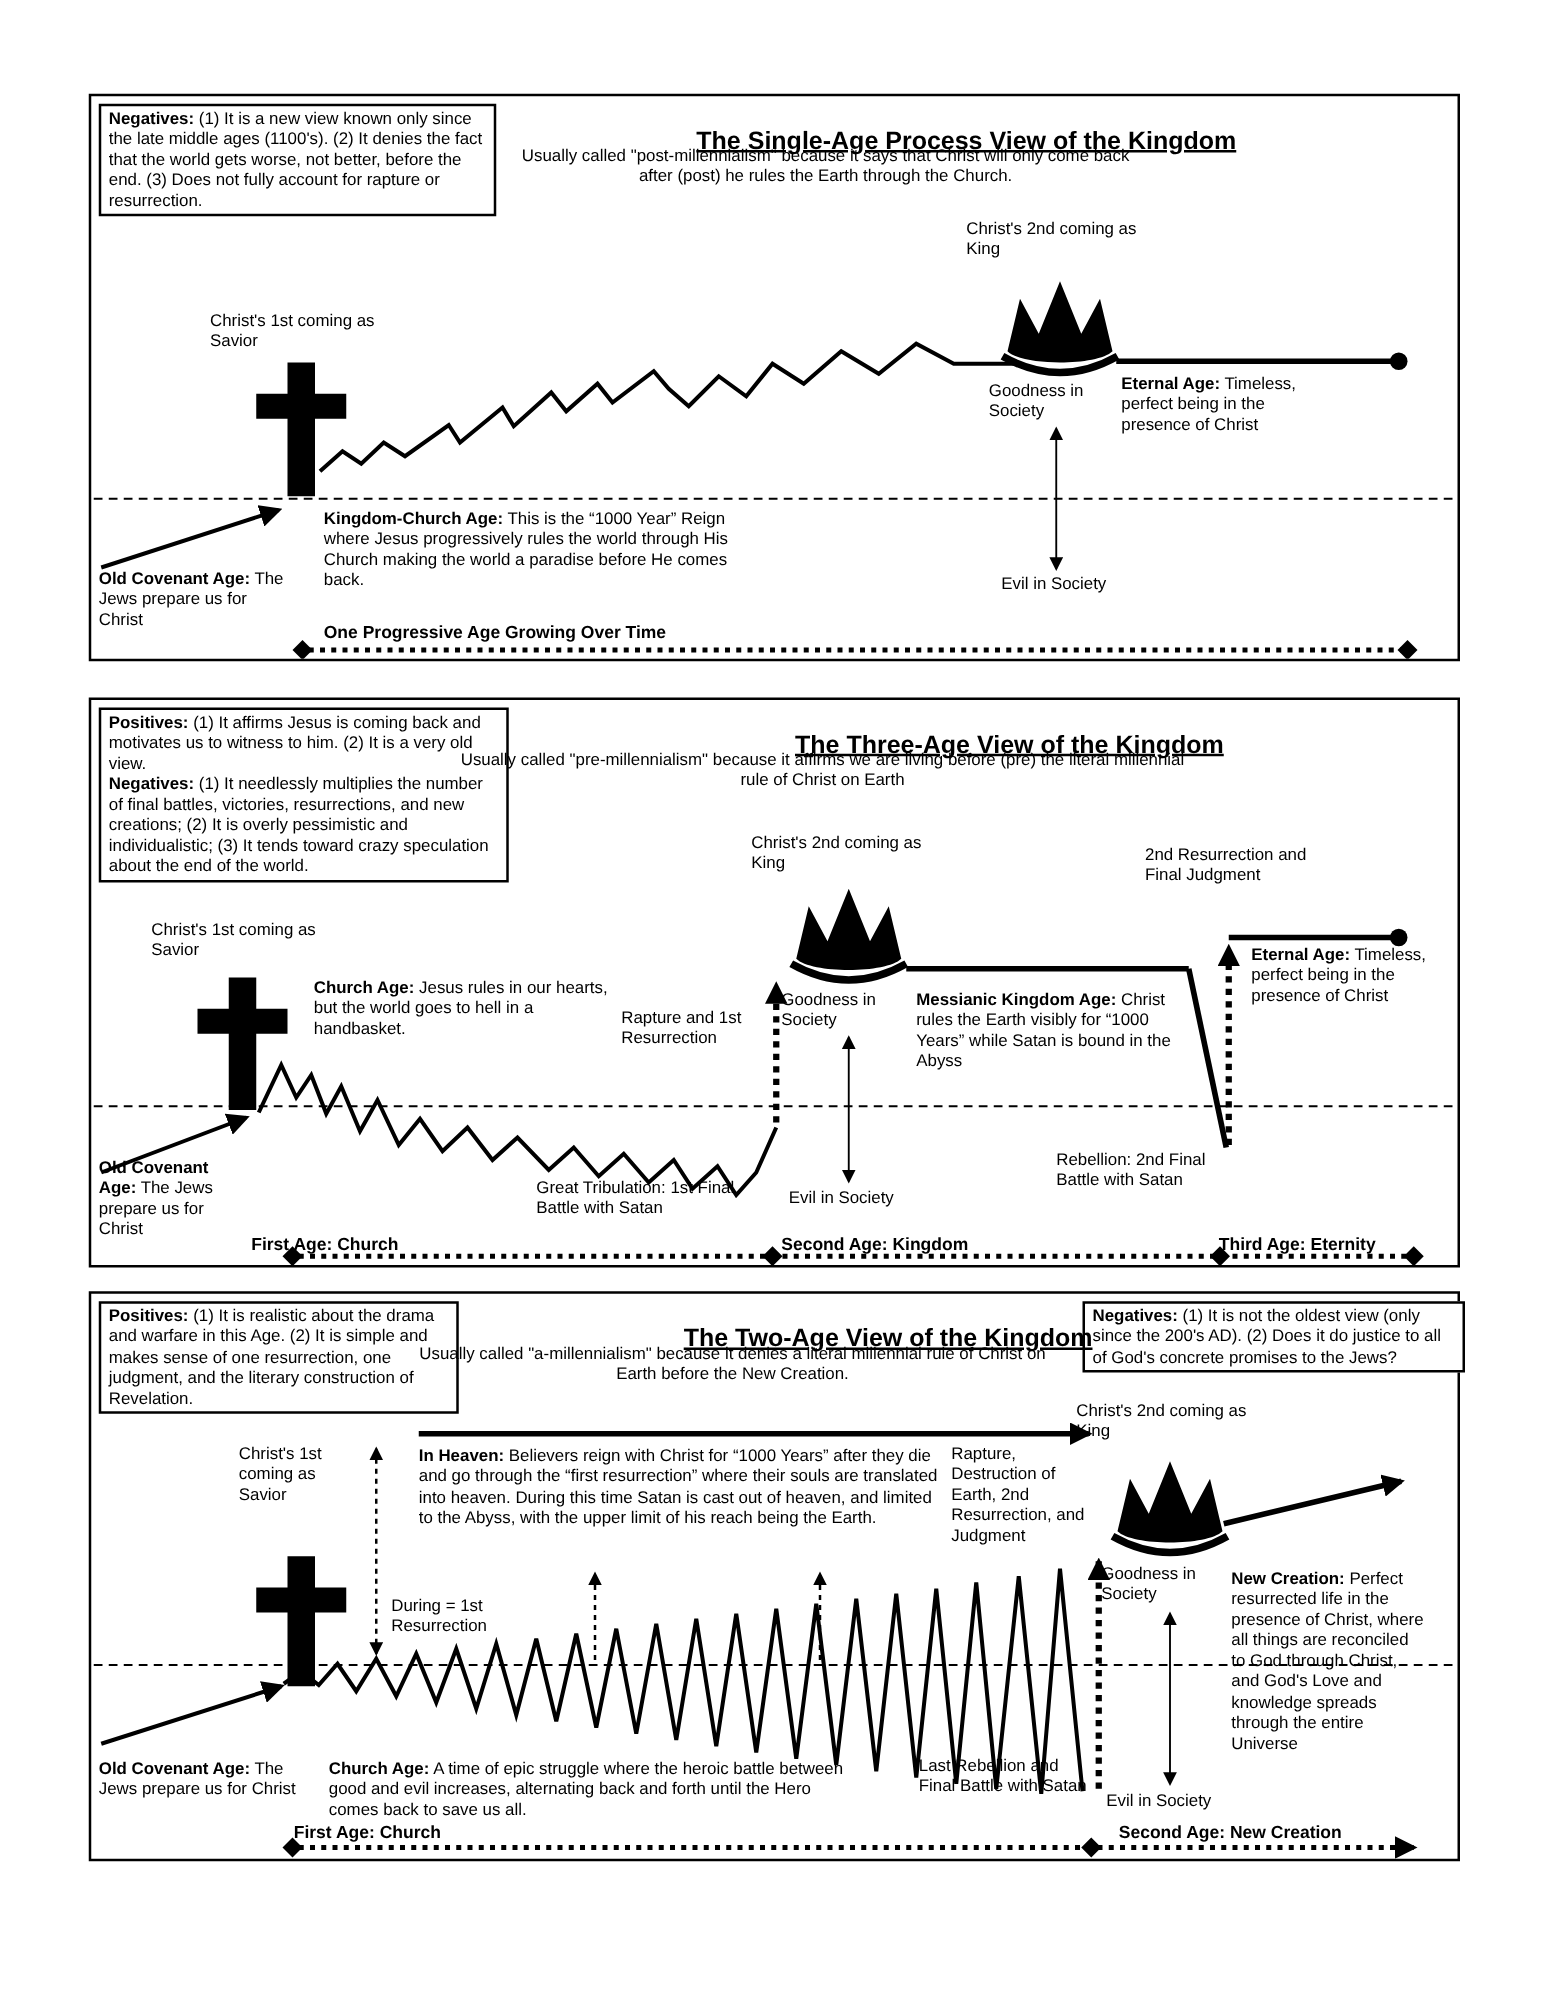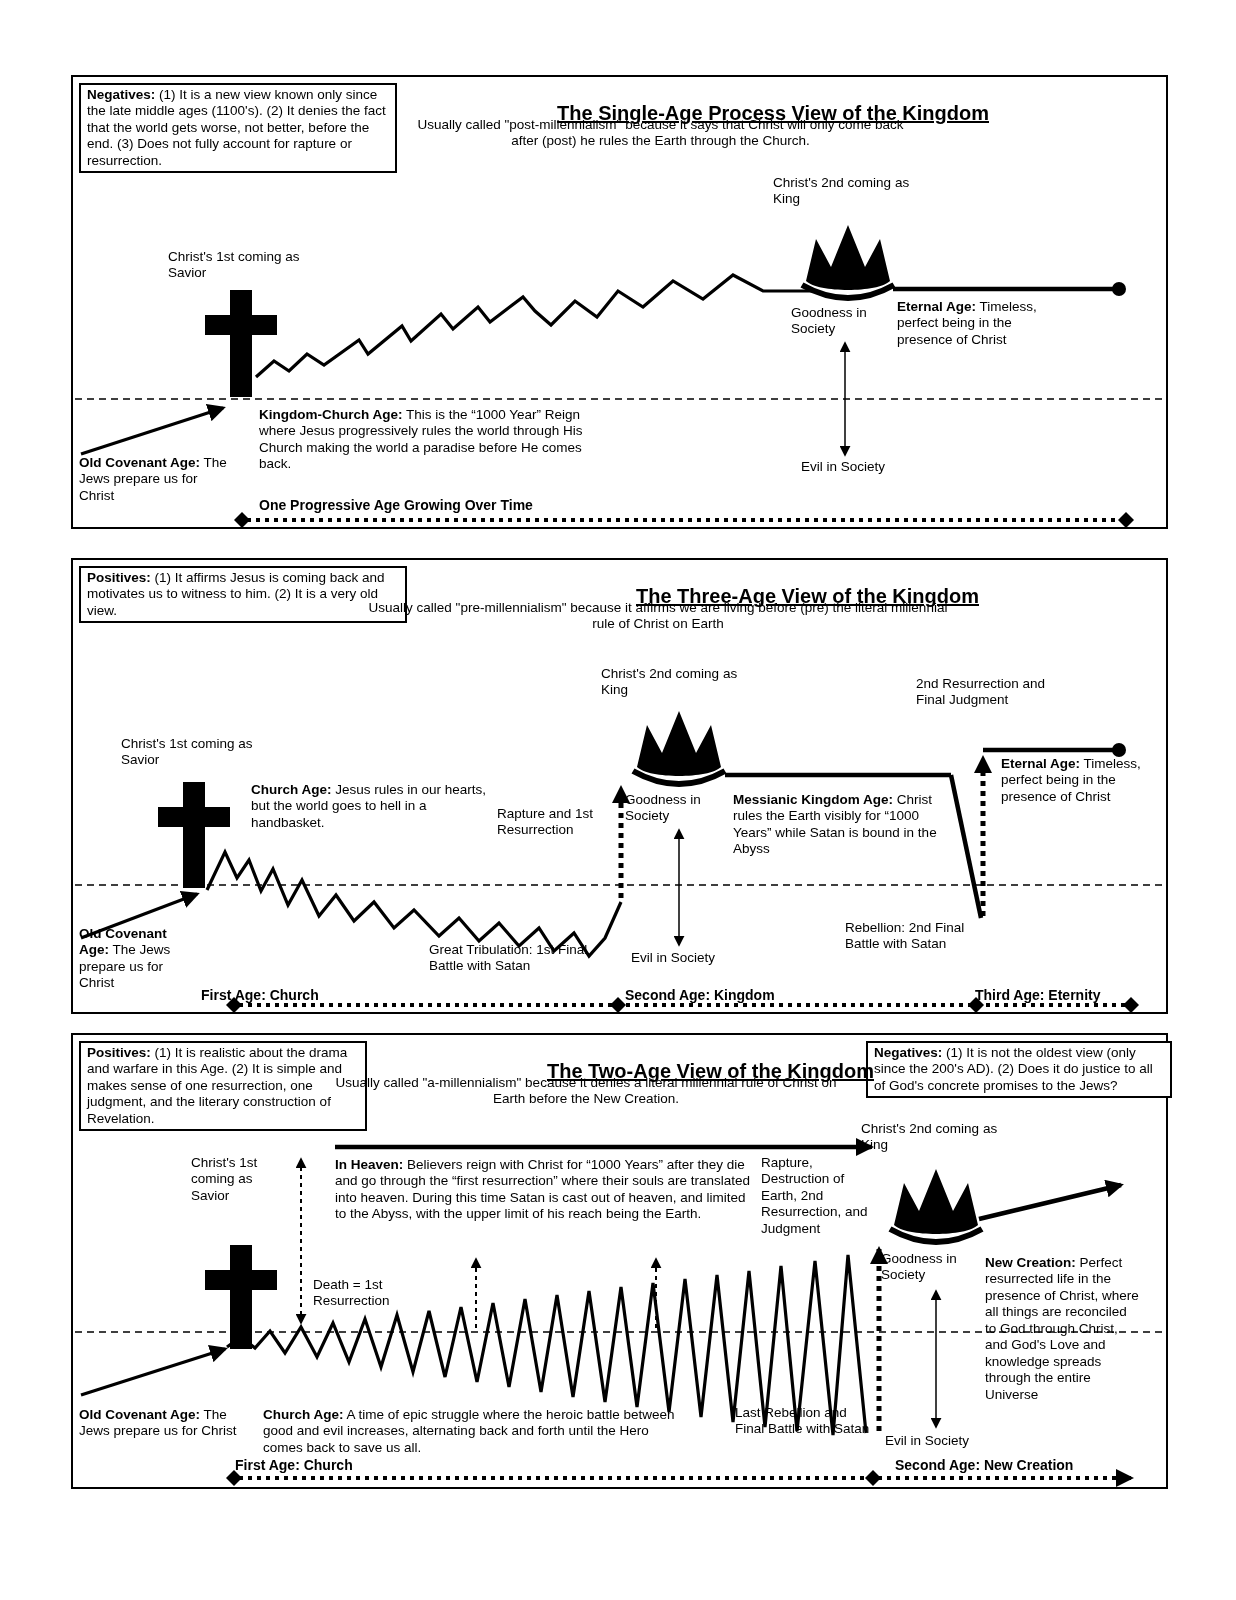--- a/index.html
+++ b/index.html
@@ -158,20 +158,21 @@
       <line class="w15" x1="606" y1="270" x2="606" y2="385" marker-start="url(#p2as)" marker-end="url(#p2as)"></line>
       <line class="w4 dot" x1="166" y1="445" x2="1052" y2="445"></line>
       <path class="blk" d="M153,445 L161,437 L169,445 L161,453 Z"></path>
       <path class="blk" d="M537,445 L545,437 L553,445 L545,453 Z"></path>
       <path class="blk" d="M895,445 L903,437 L911,445 L903,453 Z"></path>
       <path class="blk" d="M1050,445 L1058,437 L1066,445 L1058,453 Z"></path>
     </svg>
 
     <div class="bx p2-box">
       <div><b>Positives:</b><span> (1) It affirms Jesus is coming back and motivates us to witness to him. (2) It is a very old view.</span></div>
+      <div><b>Negatives:</b><span> (1) It needlessly multiplies the number of final battles, victories, resurrections, and new creations; (2) It is overly pessimistic and individualistic; (3) It tends toward crazy speculation about the end of the world.</span></div>
     </div>
     <div class="title p2-title">The Three-Age View of the Kingdom</div>
     <div class="sub p2-sub">Usually called "pre-millennialism" because it affirms we are living before (pre) the literal millennial rule of Christ on Earth</div>
     <div class="t ctr p2-c2">Christ's 2nd coming as King</div>
     <div class="t ctr p2-rj">2nd Resurrection and Final Judgment</div>
     <div class="t ctr p2-c1">Christ's 1st coming as Savior</div>
     <div class="t p2-church"><b>Church Age:</b><span> Jesus rules in our hearts, but the world goes to hell in a handbasket.</span></div>
     <div class="t ctr p2-rapture">Rapture and 1st Resurrection</div>
     <div class="t ctr p2-good">Goodness in Society</div>
     <div class="t p2-mess"><b>Messianic Kingdom Age:</b><span> Christ rules the Earth visibly for “1000 Years” while Satan is bound in the Abyss</span></div>
@@ -222,21 +223,21 @@
       <div><b>Positives:</b><span> (1) It is realistic about the drama and warfare in this Age. (2) It is simple and makes sense of one resurrection, one judgment, and the literary construction of Revelation.</span></div>
     </div>
     <div class="bx p3-negbox">
       <div><b>Negatives:</b><span> (1) It is not the oldest view (only since the 200's AD). (2) Does it do justice to all of God's concrete promises to the Jews?</span></div>
     </div>
     <div class="title p3-title">The Two-Age View of the Kingdom</div>
     <div class="sub p3-sub">Usually called "a-millennialism" because it denies a literal millennial rule of Christ on Earth before the New Creation.</div>
     <div class="t ctr p3-c2">Christ's 2nd coming as King</div>
     <div class="t ctr p3-c1">Christ's 1st coming as Savior</div>
     <div class="t p3-heaven"><b>In Heaven:</b><span> Believers reign with Christ for “1000 Years” after they die and go through the “first resurrection” where their souls are translated into heaven. During this time Satan is cast out of heaven, and limited to the Abyss, with the upper limit of his reach being the Earth.</span></div>
-    <div class="t p3-death">Death = 1st Resurrection</div>
+    <div class="t p3-death">During = 1st Resurrection</div>
     <div class="t ctr p3-rapture">Rapture, Destruction of Earth, 2nd Resurrection, and Judgment</div>
     <div class="t ctr p3-good">Goodness in Society</div>
     <div class="t p3-nc"><b>New Creation:</b><span> Perfect resurrected life in the presence of Christ, where all things are reconciled to God through Christ, and God's Love and knowledge spreads through the entire Universe</span></div>
     <div class="t p3-church"><b>Church Age:</b><span> A time of epic struggle where the heroic battle between good and evil increases, alternating back and forth until the Hero comes back to save us all.</span></div>
     <div class="t ctr p3-lastreb">Last Rebellion and Final Battle with Satan</div>
     <div class="t ctr p3-evil">Evil in Society</div>
     <div class="t p3-oc"><b>Old Covenant Age:</b><span> The Jews prepare us for Christ</span></div>
     <div class="agelbl p3-age1">First Age: Church</div>
     <div class="agelbl p3-age2">Second Age: New Creation</div>
   </section>

